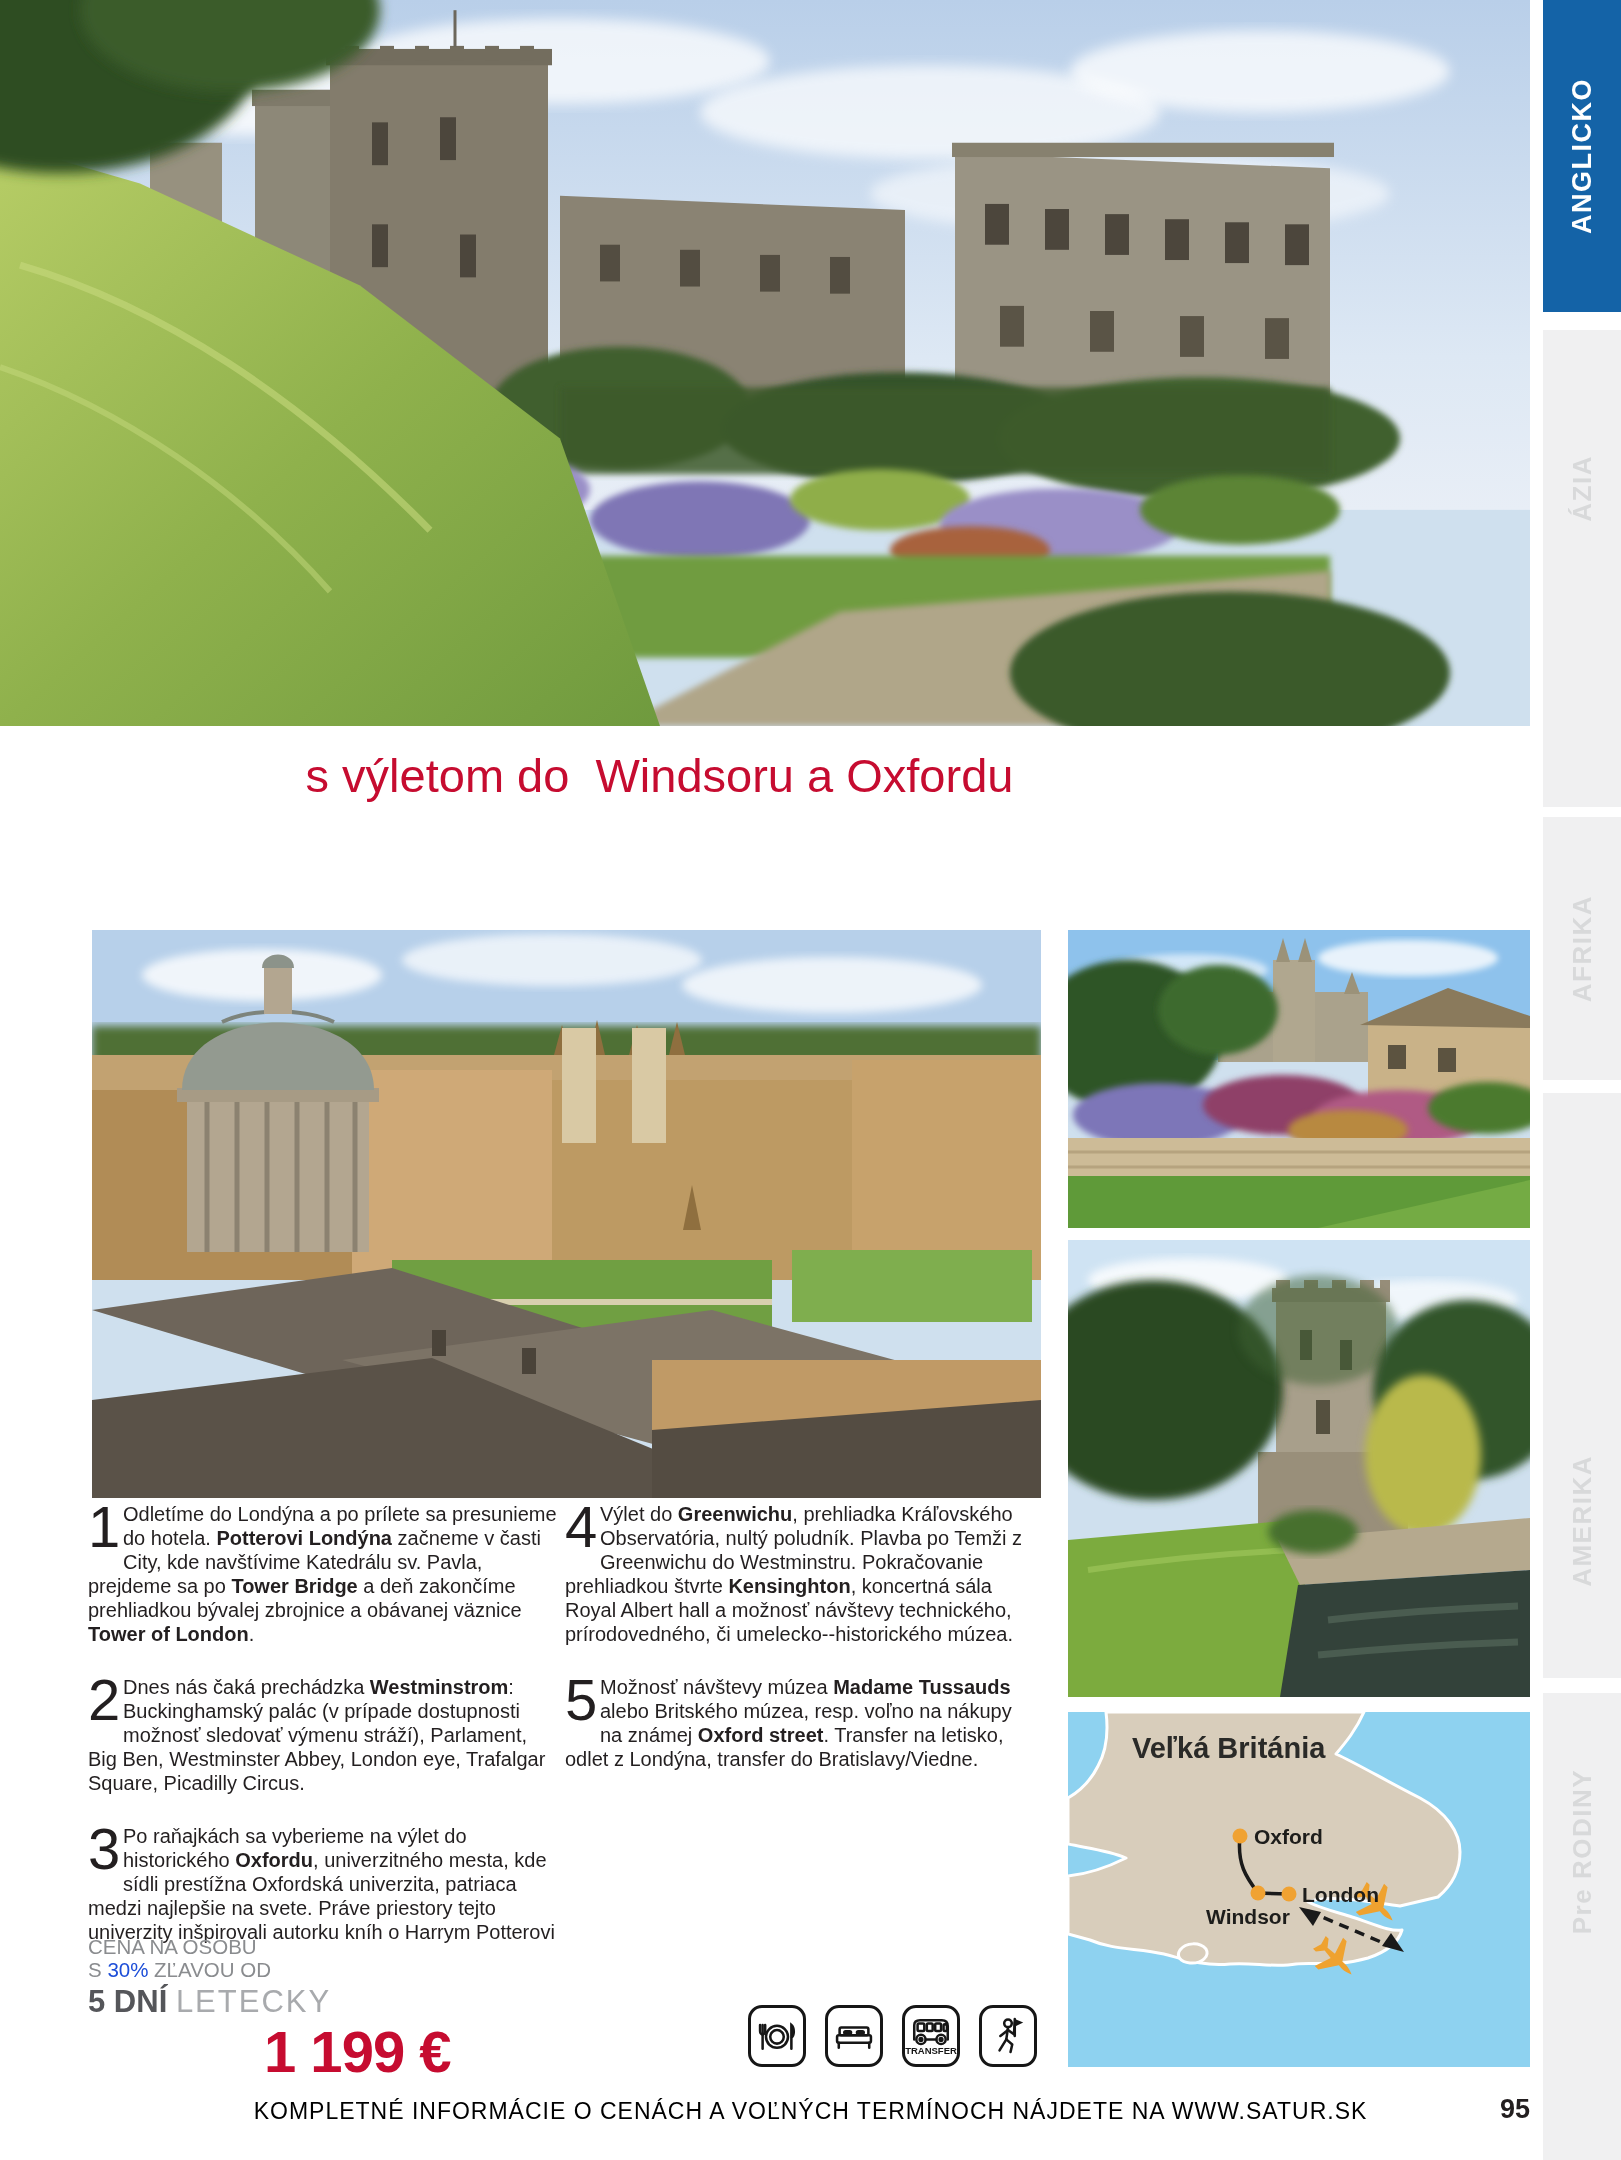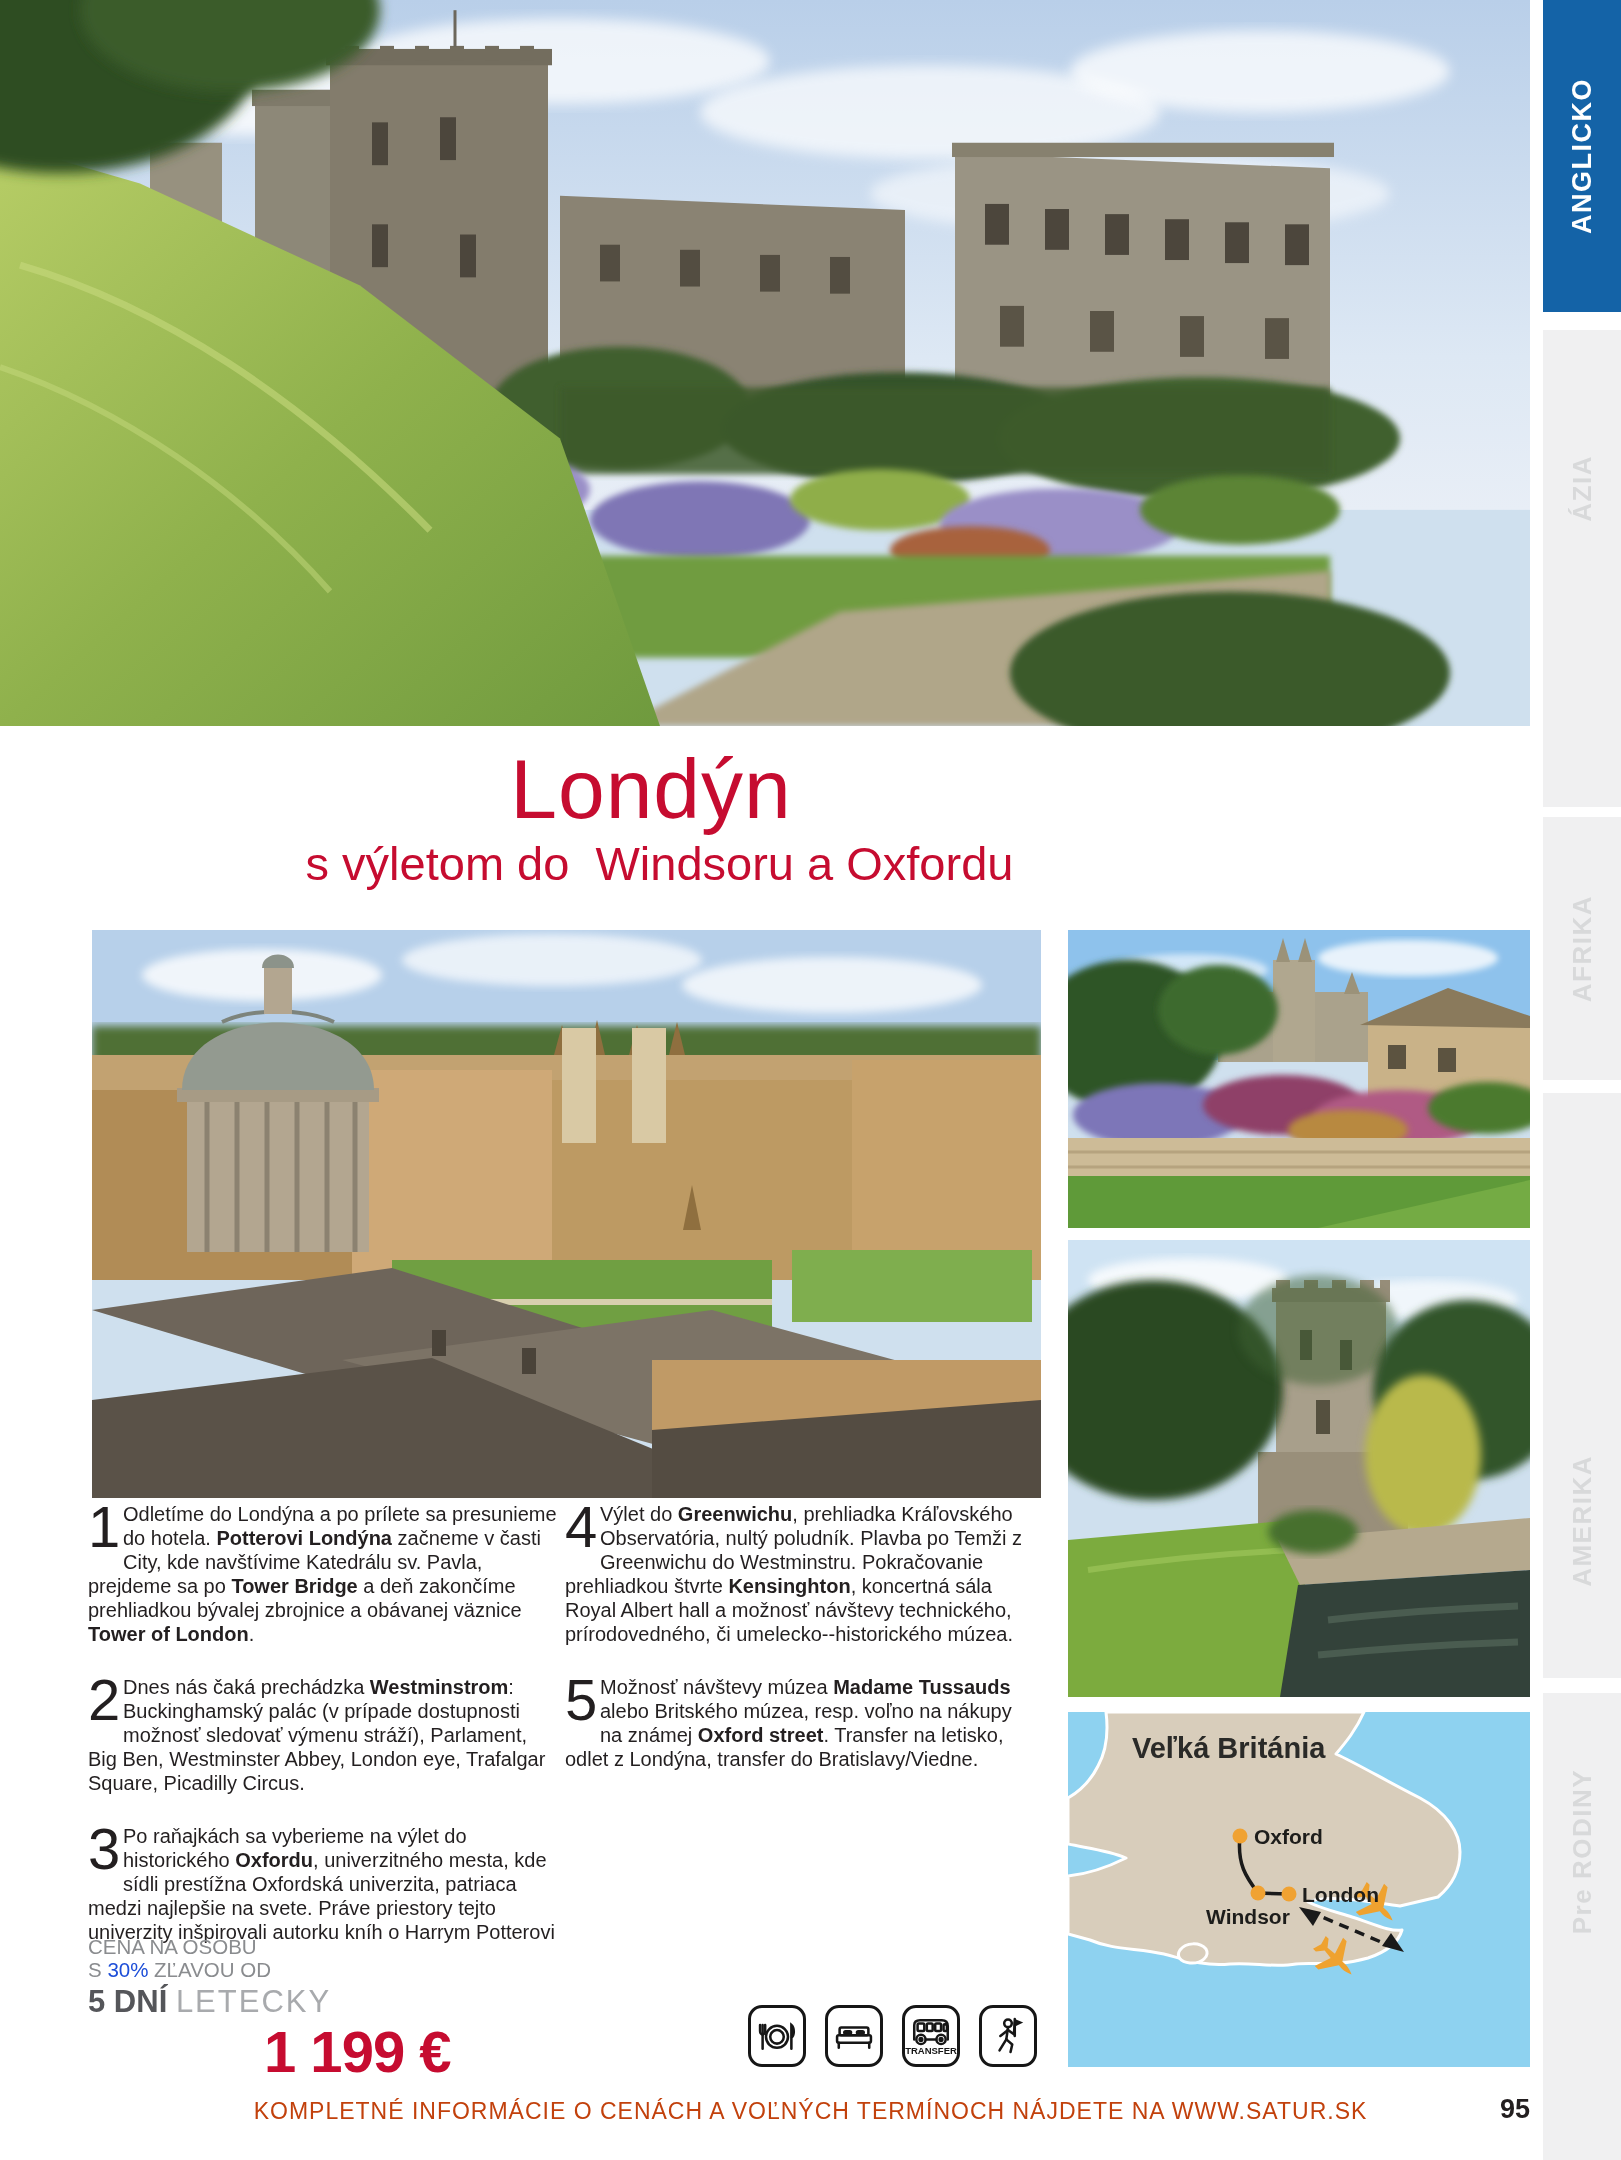--- a/index.html
+++ b/index.html
@@ -49,21 +49,21 @@
 
   
   .icons-row{position:absolute;left:748px;top:2005px;display:flex;gap:19px;}
   .badge{width:58px;height:62px;border:3.5px solid #161616;border-radius:14px;background:#fff;
          display:flex;flex-direction:column;align-items:center;justify-content:center;box-sizing:border-box;}
   .badge svg{display:block;}
   .badge .lbl{font-size:9.5px;font-weight:bold;color:#161616;letter-spacing:0;margin-top:-2px;}
 
   
   .footer{position:absolute;left:0;top:2098px;width:1621px;text-align:center;
-          font-size:23px;letter-spacing:1px;color:#c2410c;}
+          font-size:23px;letter-spacing:1px;color:#000000;}
   .page-num{position:absolute;left:1440px;top:2094px;width:90px;text-align:right;
             font-size:27px;font-weight:bold;color:#231f20;}
 
   
   .map{position:absolute;left:1068px;top:1712px;width:462px;height:355px;}
   .map svg{display:block;width:100%;height:100%;}
   .map .region{font-size:29px;font-weight:bold;fill:#2a2a28;}
   .map .city-label{font-size:21px;font-weight:bold;fill:#1d1d1b;}
 </style>
 </head>
@@ -161,21 +161,20 @@
   <span>AFRIKA</span>
 </div>
 <div class="vtab tab-gray" id="tab-amerika">
   <span>AMERIKA</span>
 </div>
 <div class="vtab tab-gray" id="tab-rodiny">
   <span>Pre RODINY</span>
 </div>
 
 <div class="title-wrap">
-  <h1 style="color:#c60c30;">Londýn</h1>
   <h2 style="color:#c60c30;padding-left:17px;">s výletom do  Windsoru a Oxfordu</h2>
 </div>
 
 <div class="photo" style="left:92px;top:930px;width:949px;height:568px;">
   <svg viewBox="0 0 949 568" preserveAspectRatio="none">
     <defs>
         <filter id="mb">
           <feGaussianBlur stdDeviation="4"></feGaussianBlur>
         </filter>
       </defs>

